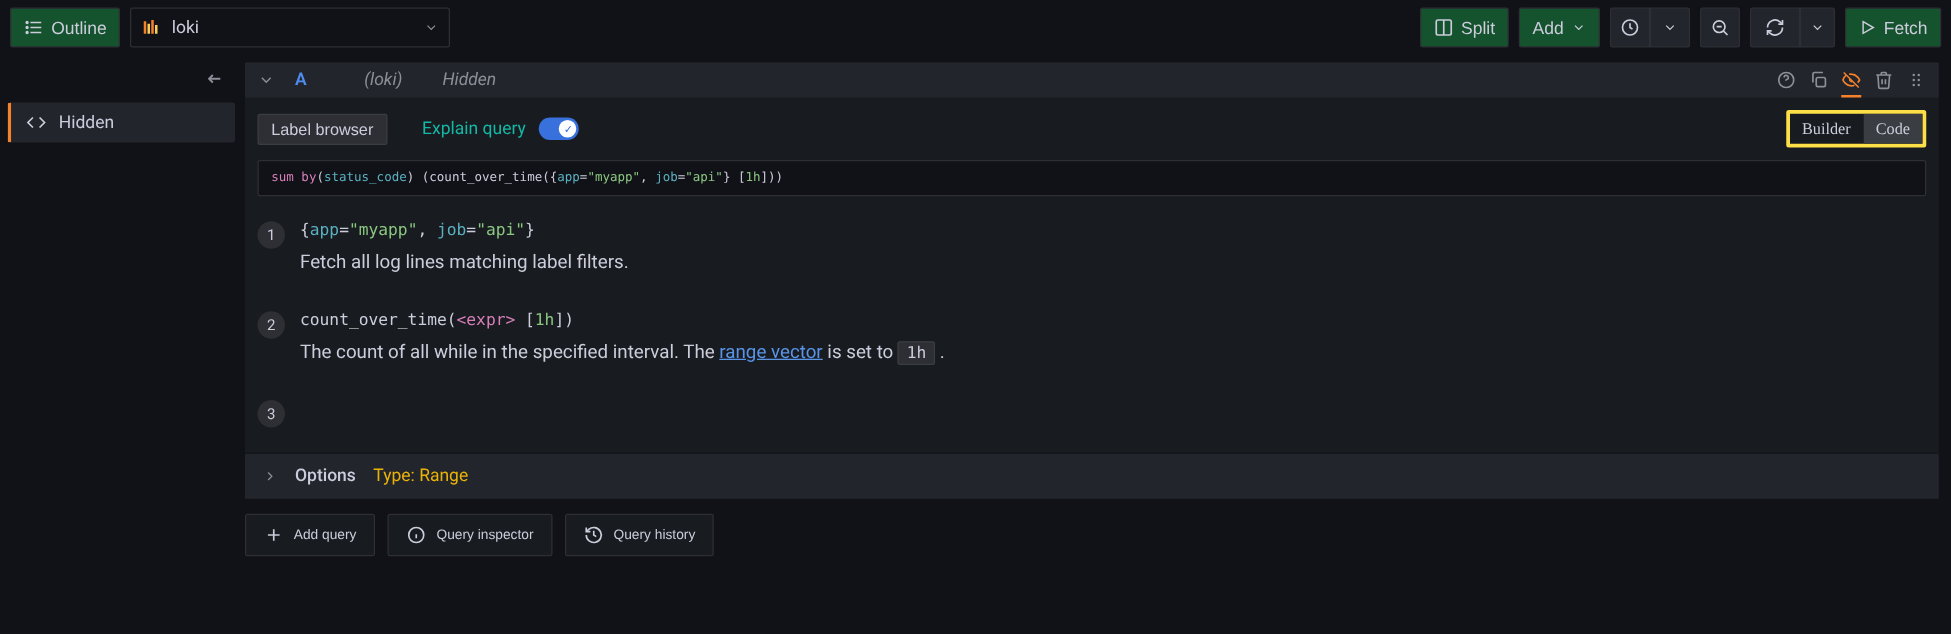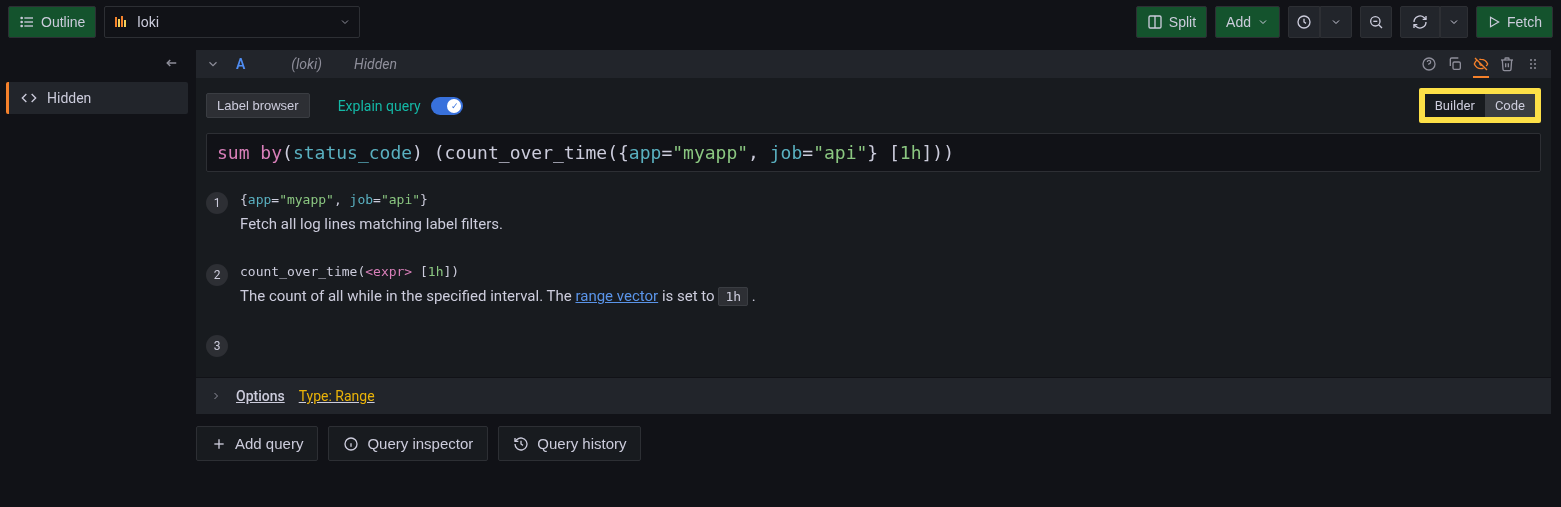--- a/index.html
+++ b/index.html
@@ -24,43 +24,43 @@
 .panel-header { display:flex; align-items:center; padding:6px 10px; gap:10px; background:#22252b; }
 .panel-header .qref { color:#4f8cf0; font-weight:600; padding:0 6px;}
 .muted { color:#8e8e9a; font-style:italic; }
 .panel-header .spacer { flex:1; }
 .hidden-icon { color:#f5812b; border-bottom:2px solid #f5812b; padding-bottom:4px; margin-bottom:-6px;}
 .toolbar-row { display:flex; align-items:center; padding:10px 10px; gap:10px; }
 .small-btn { background:#2d2f34; border:1px solid #3a3d42; color:#ccccdc; padding:4px 10px; border-radius:2px; cursor:pointer; font-size:13px; }
 .switch { width:32px; height:18px; background:#3871dc; border-radius:9px; position:relative; cursor:pointer; display:inline-flex; align-items:center; }
 .switch::after { content:""; width:14px; height:14px; background:#fff; border-radius:50%; position:absolute; right:2px; display:flex; align-items:center; justify-content:center; font-size:9px; color:#3871dc; }
 .switch .check { position:absolute; right:4px; font-size:9px; color:#3871dc; z-index:1;}
-.seg { display:flex; border:6px solid #fde047; border-radius:2px; overflow:hidden; }
+.seg { display:flex; border:3px solid #fde047; border-radius:2px; overflow:hidden;font-family:Liberation Serif, serif; }
 .seg > div { padding:4px 10px; cursor:pointer; font-size:13px; }
 .seg > div.active { background:#3a3d42; }
-.code-input { margin:0 10px 10px; border:1px solid #2d2f34; border-radius:2px; padding:8px 10px; font-family:Menlo,Consolas,monospace; font-size:18px; background:#111217; }
+.code-input { margin:0 10px 10px; border:1px solid #2d2f34; border-radius:2px; padding:8px 10px; font-family:Menlo,Consolas,monospace; font-size:10px; background:#111217; }
 .tok-kw { color:#d87fb9; }
 .tok-str { color:#8bc781; }
 .tok-num { color:#8bc781; }
 .tok-label { color:#5ab0c0; }
 .tok-fn { color:#ccccdc; }
 .tok-punc { color:#ccccdc; }
 .tok-expr { color:#d87fb9;text-align:center; }
 .explain { padding:0 10px 10px 10px; }
 .explain-row { display:flex; gap:12px; padding:10px 0 18px; align-items:flex-start;}
 .step-num { width:22px; height:22px; border-radius:50%; background:#2d2f34; color:#ccccdc; display:flex; align-items:center; justify-content:center; font-size:12px; flex-shrink:0; margin-top:0px;}
 .explain-body { flex:1; }
 .explain-code { font-family:Menlo,Consolas,monospace; font-size:13px; margin-bottom:6px; }
 .explain-text { color:#ccccdc; font-size:15px; line-height:1.5; }
 .inline-code { font-family:Menlo,Consolas,monospace; background:#2d2f34; border:1px solid #3a3d42; padding:1px 6px; border-radius:2px; font-size:13px; }
 .link { color:#5a94e8; text-decoration:underline; cursor:pointer; }
-.options-row { display:flex; align-items:center; gap:14px; padding:10px 14px; background:#22252b; border-top:1px solid #111217; cursor:pointer;text-decoration:underline;}
+.options-row { display:flex; align-items:center; gap:14px; padding:10px 14px; background:#22252b; border-top:1px solid #111217; cursor:pointer;}
 .options-row .chev { font-size:11px; color:#8e8e9a; }
 .footer-actions { display:flex; gap:10px; padding:12px 0; }
-.foot-btn { background:#181b1f; border:1px solid #2d2f34; color:#ccccdc; padding:8px 14px; border-radius:2px; display:inline-flex; align-items:center; gap:8px; cursor:pointer; font-size:15px; }
+.foot-btn { background:#181b1f; border:1px solid #2d2f34; color:#ccccdc; padding:8px 14px; border-radius:2px; display:inline-flex; align-items:center; gap:8px; cursor:pointer; font-size:11px; }
 svg { display:block; }
 </style>
 </head>
 <body>
 
 <div class="top-bar">
   <button class="btn">
     <span>
       <svg width="16" height="16" viewBox="0 0 24 24" fill="none" stroke="currentColor" stroke-width="2">
           <line x1="8" y1="6" x2="21" y2="6"></line>

